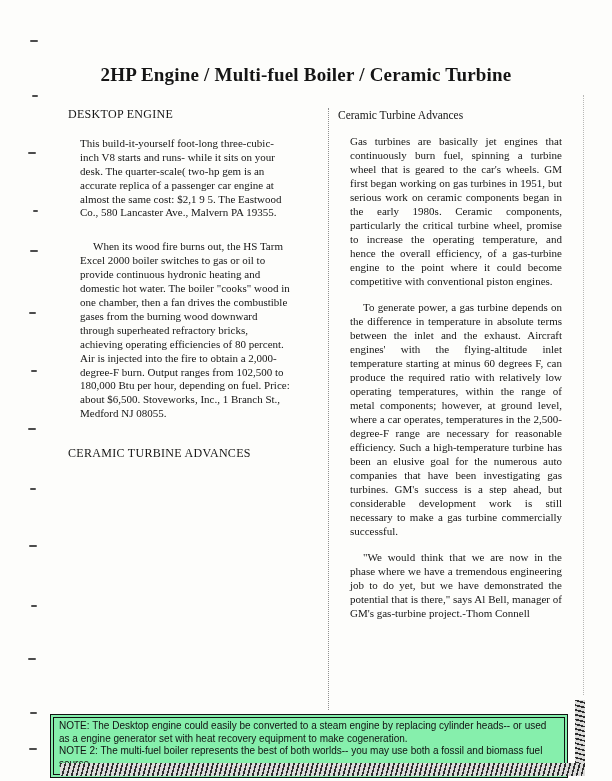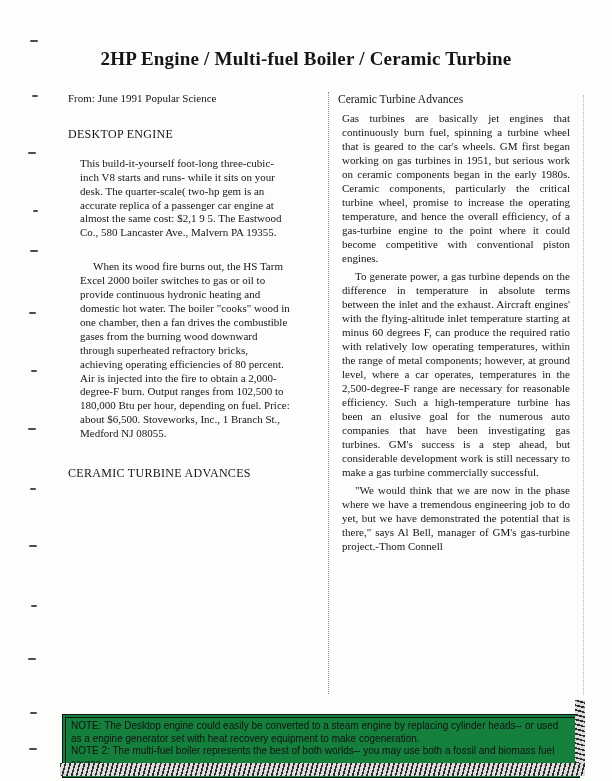--- a/index.html
+++ b/index.html
@@ -1,39 +1,39 @@
 <!DOCTYPE html>
 <html><head>
 <meta charset="utf-8">
 <style>
   * { margin:0; padding:0; box-sizing:border-box; }
   html,body { background:#e9e9e7; }
   body { width:612px; height:781px; font-family:"Liberation Serif", serif; color:#151515; }
   .page { position:relative; width:612px; height:781px; background:#fdfdfb; overflow:hidden; }
 
-  .title { padding-top:48px; text-align:center; font-size:19px; font-weight:700; letter-spacing:.2px; }
+  .title { padding-top:64px; text-align:center; font-size:19px; font-weight:700; letter-spacing:.2px; }
 
   .columns { display:flex; align-items:stretch; margin:22px 0 0 68px; height:602px; overflow:hidden; }
 
   .col-left  { width:224px; font-size:11px; line-height:13.9px; text-align:left; }
   .col-gap   { margin-left:36px; margin-right:9px; width:0; border-left:1px dotted #8f8f8f; }
   .col-right { width:236px; font-size:11px; line-height:14px; text-align:justify; }
 
   .source { margin-bottom:22px; }
   h2.caps { font-size:12px; font-weight:400; letter-spacing:.3px; margin:0 0 15px 0; }
   h2.caps.gap-top { margin-top:20px; }
   h2.caps.gap-top-lg { margin-top:26px; }
   .col-left p.body-p { margin:0 0 20px 12px; }
   .indent { text-indent:13px; }
   .continuation { margin-top:26px; }
 
   h2.rc-heading { font-size:11.5px; font-weight:400; margin:0 0 5px 0; text-align:left; }
-  .col-right p { margin:4px; }
+  .col-right p { margin:12px; }
 
-  .note-box { position:absolute; left:62px; top:714px; width:518px; background:#15803d;
+  .note-box { position:absolute; left:50px; top:714px; width:518px; background:#86efac;
               border:4px double #111; padding:2px 5px 4px;
               font-family:"Liberation Sans", sans-serif; font-size:10px; line-height:12.5px; color:#111; }
 
   .hatch-bottom { position:absolute; left:60px; top:763px; width:525px; height:13px;
                   background:repeating-linear-gradient(105deg,#2e2e2e 0 1.6px,#dcdcda 1.6px 4.6px); }
   .hatch-right  { position:absolute; left:575px; top:700px; width:10px; height:63px;
                   background:repeating-linear-gradient(15deg,#2e2e2e 0 1.6px,#dcdcda 1.6px 4.6px); }
   .dot-col-right { position:absolute; left:583px; top:95px; height:600px; width:0;
                    border-left:1px dotted #b8b8b6; }
 
@@ -57,21 +57,20 @@
   <span class="mark" style="left:31px;top:605px;width:6px;"></span>
   <span class="mark" style="left:28px;top:658px;width:8px;"></span>
   <span class="mark" style="left:30px;top:712px;width:7px;"></span>
   <span class="mark" style="left:29px;top:748px;width:8px;"></span>
 
   <h1 class="title">2HP Engine / Multi-fuel Boiler / Ceramic Turbine</h1>
 
   <div class="columns">
 
     <div class="col-left">
-      <p class="source">From: June 1991 Popular Science</p>
 
       <h2 class="caps">DESKTOP ENGINE</h2>
       <p class="body-p">This build-it-yourself foot-long three-cubic-inch V8 starts and runs- while it sits on your desk. The quarter-scale( two-hp gem is an accurate replica of a passenger car engine at almost the same cost: $2,1 9 5. The Eastwood Co., 580 Lancaster Ave., Malvern PA 19355.</p>
 
       <p class="body-p indent">When its wood fire burns out, the HS Tarm Excel 2000 boiler switches to gas or oil to provide continuous hydronic heating and domestic hot water. The boiler "cooks" wood in one chamber, then a fan drives the combustible gases from the burning wood downward through superheated refractory bricks, achieving operating efficiencies of 80 percent. Air is injected into the fire to obtain a 2,000-degree-F burn. Output ranges from 102,500 to 180,000 Btu per hour, depending on fuel. Price: about $6,500. Stoveworks, Inc., 1 Branch St., Medford NJ 08055.</p>
 
       <h2 class="caps gap-top-lg">CERAMIC TURBINE ADVANCES</h2>
 
     </div>
 

